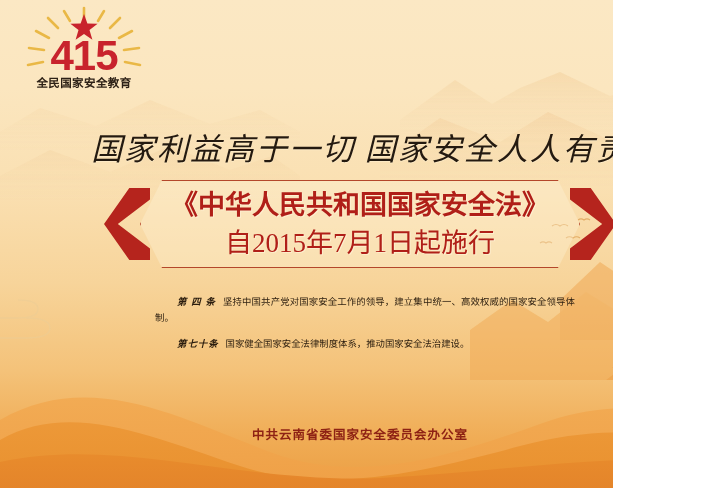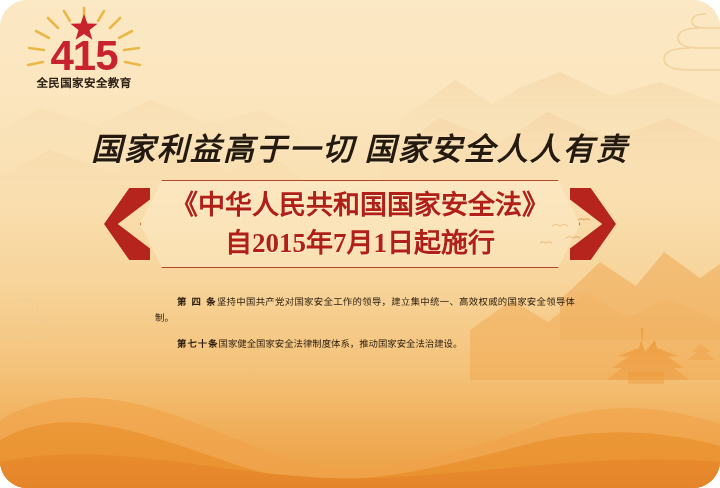--- a/index.html
+++ b/index.html
@@ -3,33 +3,32 @@
 <meta charset="utf-8">
 <title>National Security Education Poster</title>
 <style>
   html, body {
     margin: 0;
     padding: 0;
     background: #ffffff;
   }
   #poster {
     position: relative;
-    width: 720px;
+    width: 613px;
     height: 488px;
     overflow: hidden;
     font-family: "Liberation Sans", "DejaVu Sans", sans-serif;
     background: linear-gradient(180deg,
         #fbe8c4 0%,
         #fbe6bf 18%,
         #fae0b2 38%,
         #f7d49a 58%,
         #f4c279 76%,
         #f0ac55 90%,
         #eb9e42 100%);
-    border-radius: 27px;
   }
 
   
   .bg-layer {
     position: absolute;
     left: 0;
     top: 0;
     width: 720px;
     height: 488px;
     pointer-events: none;
@@ -47,21 +46,21 @@
 
   
   .headline {
     position: absolute;
     left: 0;
     top: 124px;
     width: 720px;
     text-align: center;
     font-family: "Liberation Serif", "DejaVu Serif", serif;
     font-size: 31px;
-    font-weight: 700;
+    font-weight: 400;
     font-style: italic;
     letter-spacing: 2px;
     color: #241a10;
     white-space: nowrap;
     text-shadow: 0 1px 0 rgba(255,240,210,.55);
   }
 
   
   .banner {
     position: absolute;
@@ -111,21 +110,21 @@
   .banner-line1 {
     font-size: 27px;
     font-weight: 700;
     line-height: 38px;
     letter-spacing: 0px;
     white-space: nowrap;
     text-shadow: 1px 1px 0 rgba(255,245,220,.6);
   }
   .banner-line2 {
     font-size: 27px;
-    font-weight: 700;
+    font-weight: 400;
     line-height: 38px;
     letter-spacing: 0px;
     white-space: nowrap;
     text-shadow: 1px 1px 0 rgba(255,245,220,.6);
   }
 
   
   .articles {
     position: absolute;
     left: 155px;
@@ -136,20 +135,22 @@
     margin-bottom: 7px;
     font-size: 9.4px;
     line-height: 16px;
     color: #2b1d0e;
     text-align: justify;
     text-indent: 22px;
   }
   .article .art-no {
     font-weight: 700;
     letter-spacing: 1px;
+    padding-right: 7px;
+    font-style: italic;
   }
 
   
   .footer {
     position: absolute;
     left: 0;
     top: 424px;
     width: 720px;
     text-align: center;
     font-size: 12.5px;
@@ -281,14 +282,15 @@
 
   <div class="articles">
     <p class="article">
       <span class="art-no">第 四 条</span><span>坚持中国共产党对国家安全工作的领导，建立集中统一、高效权威的国家安全领导体制。</span>
     </p>
     <p class="article">
       <span class="art-no">第七十条</span><span>国家健全国家安全法律制度体系，推动国家安全法治建设。</span>
     </p>
   </div>
 
+  <div class="footer">中共云南省委国家安全委员会办公室</div>
 
 </div>
 
 </body></html>

